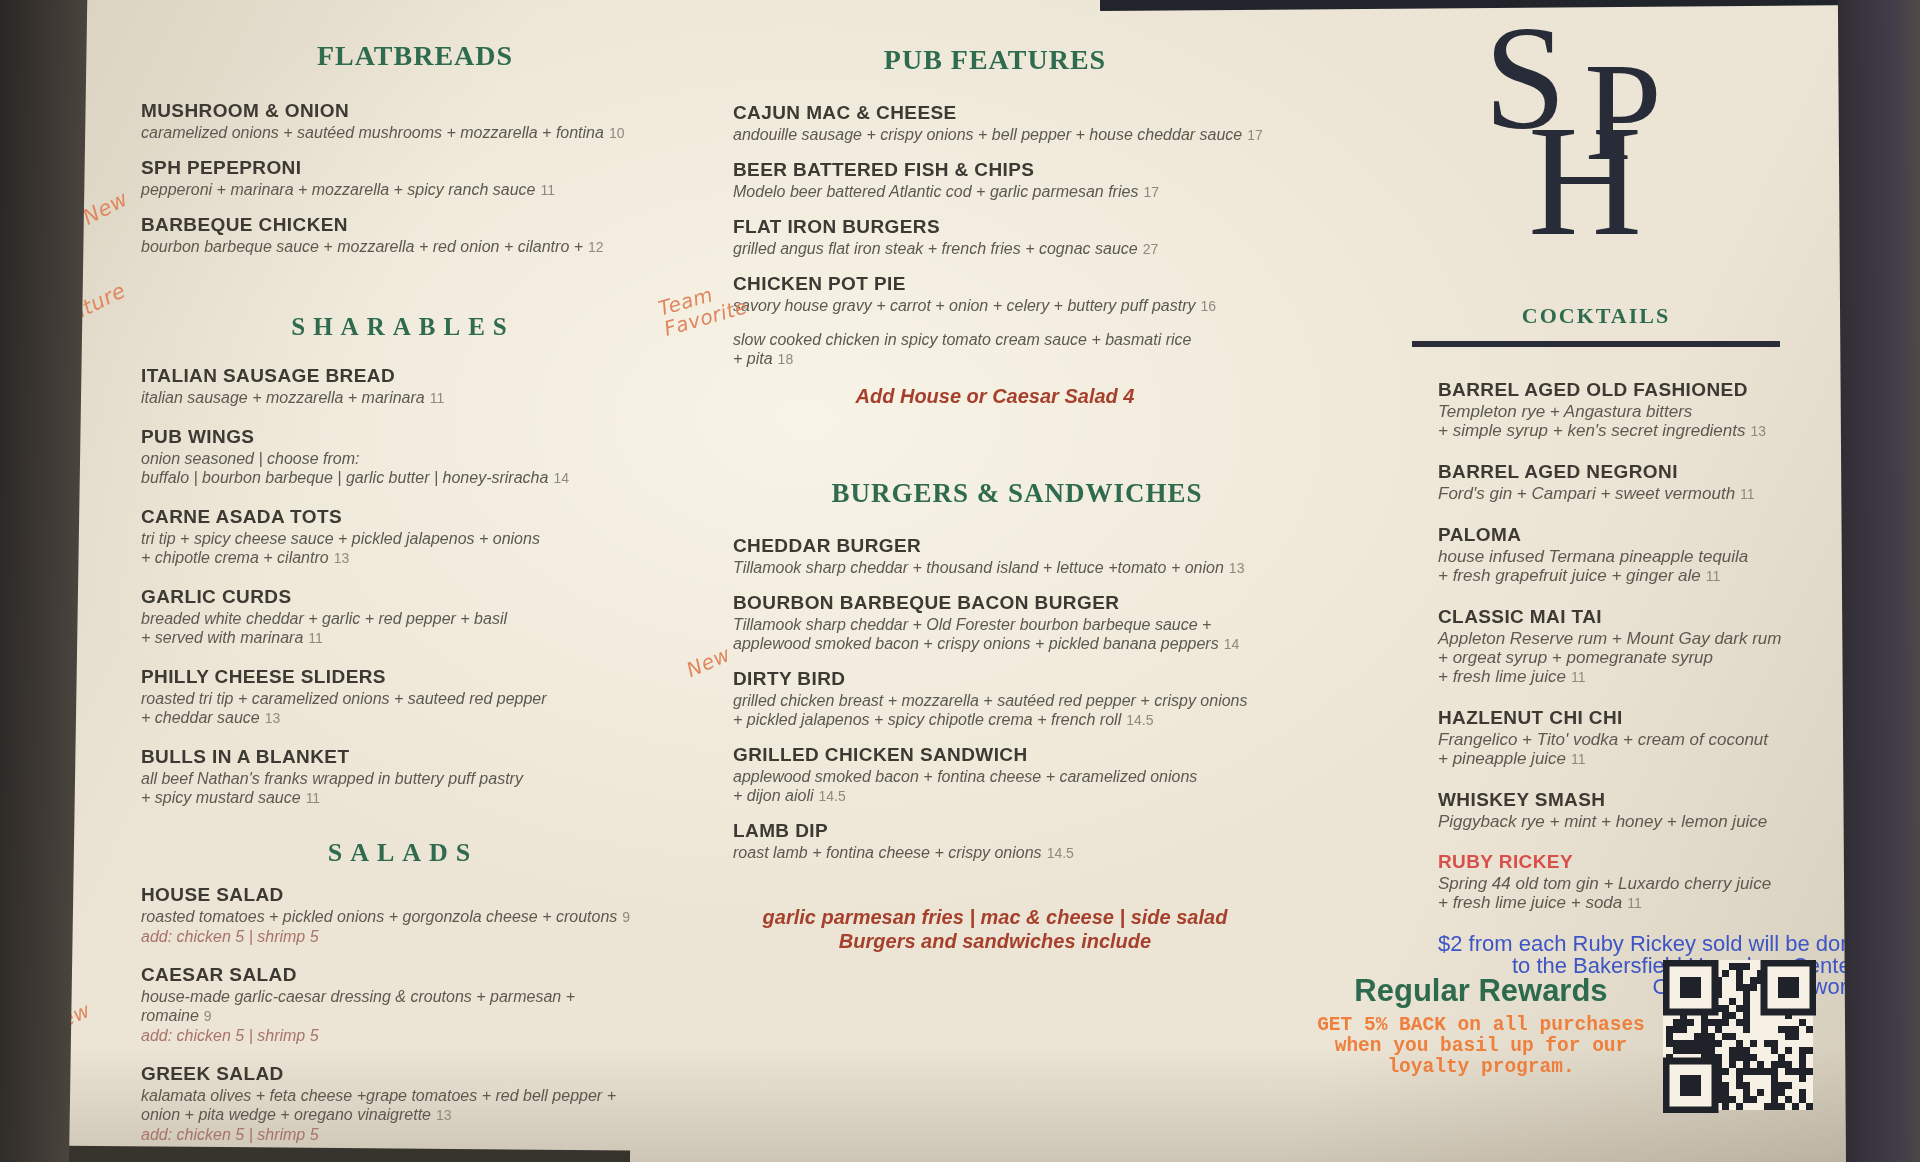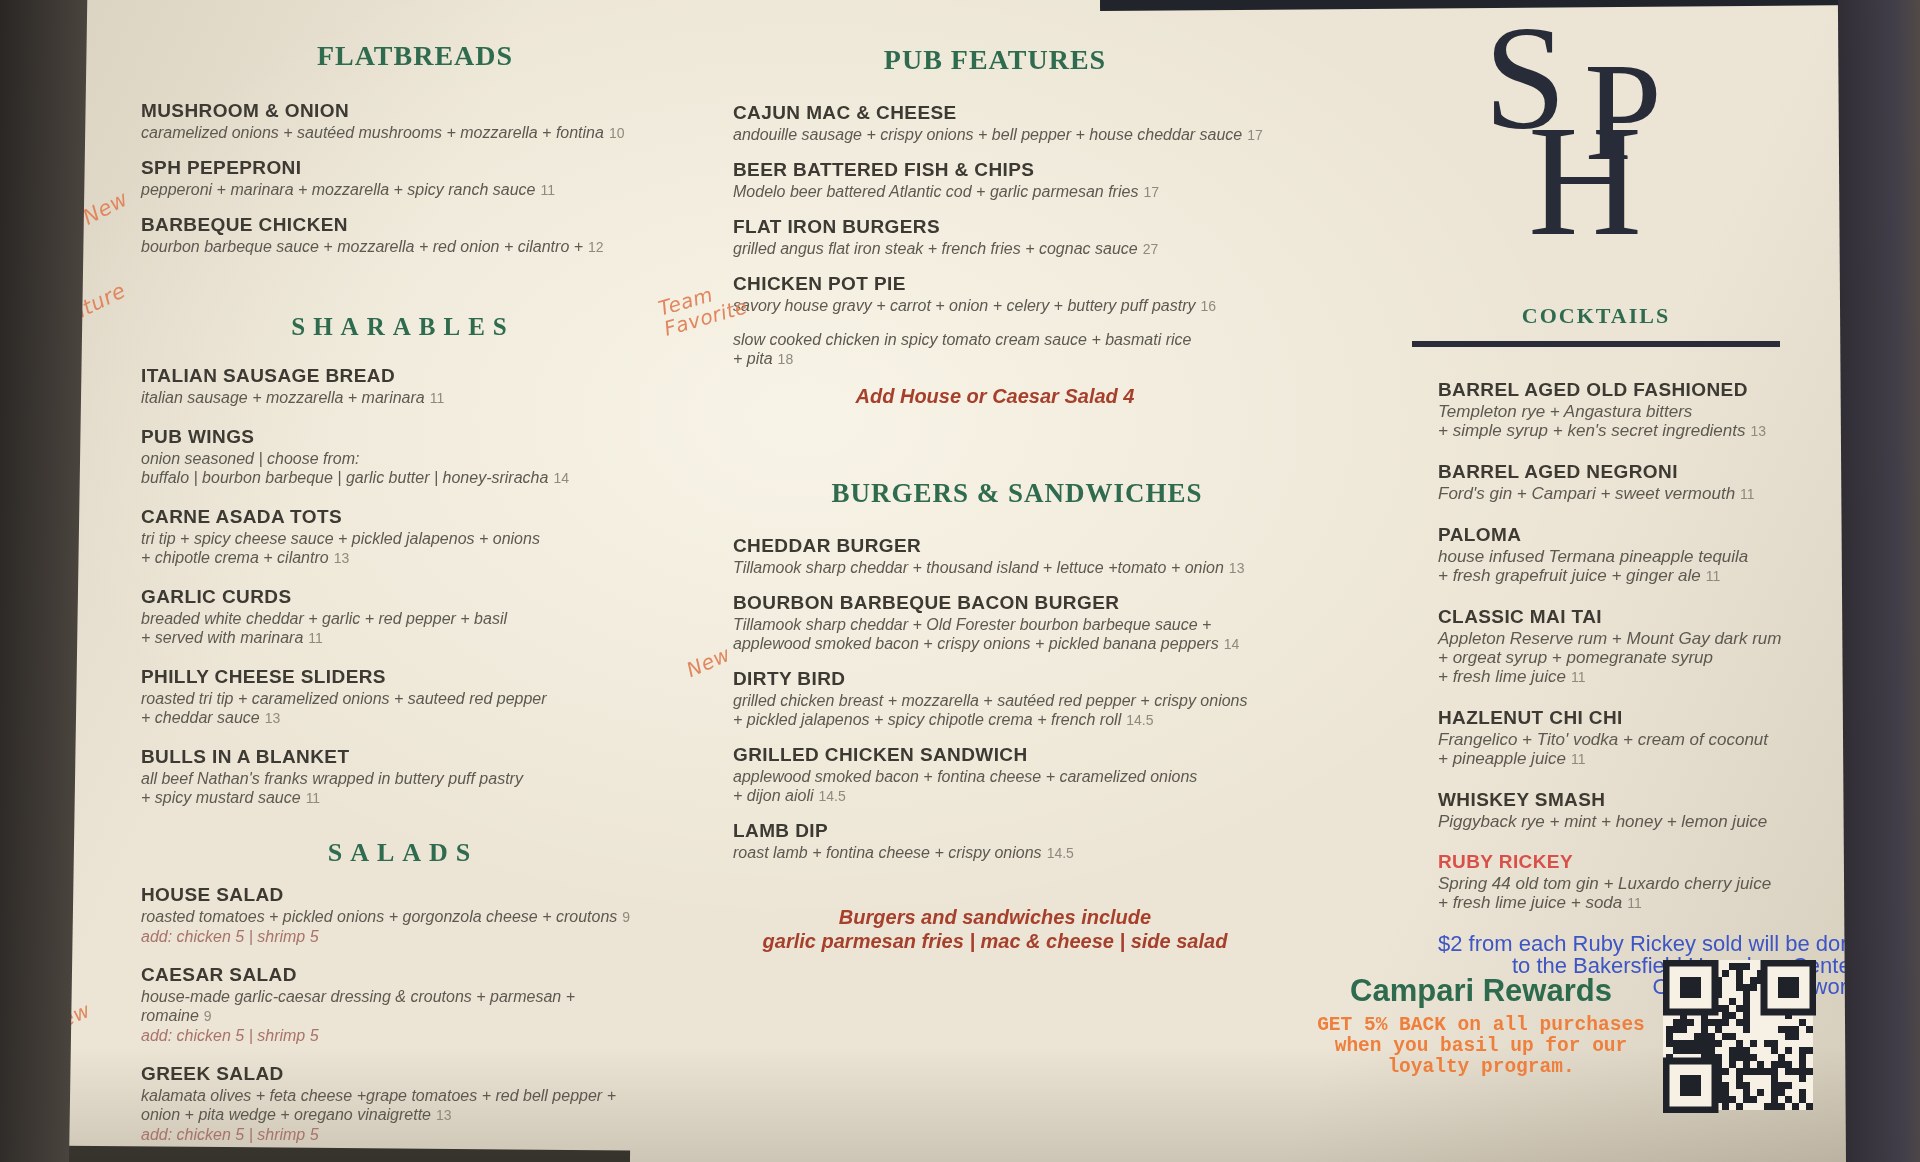--- a/index.html
+++ b/index.html
@@ -214,22 +214,22 @@
           <div class="mi-name">GRILLED CHICKEN SANDWICH</div>
           <div class="mi-desc">applewood smoked bacon + fontina cheese + caramelized onions</div>
           <div class="mi-desc">+ dijon aioli<span class="mi-price">14.5</span></div>
         </div>
         <div class="mi">
           <div class="mi-name">LAMB DIP</div>
           <div class="mi-desc">roast lamb + fontina cheese + crispy onions<span class="mi-price">14.5</span></div>
         </div>
       </div>
     <div class="burgers-note">
+      <div>garlic parmesan fries | mac &amp; cheese | side salad</div>
       <div>Burgers and sandwiches include</div>
-      <div>garlic parmesan fries | mac &amp; cheese | side salad</div>
     </div>
   </div>
 
   <div class="logo">
     <span class="l-s">S</span>
     <span class="l-p">P</span>
     <span class="l-h">H</span>
   </div>
   <div class="cock-head">COCKTAILS</div>
   <div class="cock-rule"></div>
@@ -272,21 +272,21 @@
         </div>
       </div>
     <div class="donation">
       <div>$2 from each Ruby Rickey sold will be donated</div>
       <div>to the Bakersfield Homeless Center</div>
       <div>Open Doors Network</div>
     </div>
   </div>
 
   <div class="rewards">
-    <div class="rw-title">Campari Rewards</div>
+    <div class="rw-title">Regular Rewards</div>
     <div class="rw-line">GET 5% BACK on all purchases</div>
     <div class="rw-line">when you basil up for our</div>
     <div class="rw-line">loyalty program.</div>
   </div>
 
   <div class="qr" id="qr"><svg width="153" height="153">
         <rect x="66" y="3" width="7" height="7" fill="#20222a"></rect>
         <rect x="73" y="3" width="7" height="7" fill="#20222a"></rect>
         <rect x="80" y="3" width="7" height="7" fill="#20222a"></rect>
         <rect x="59" y="10" width="7" height="7" fill="#20222a"></rect>

